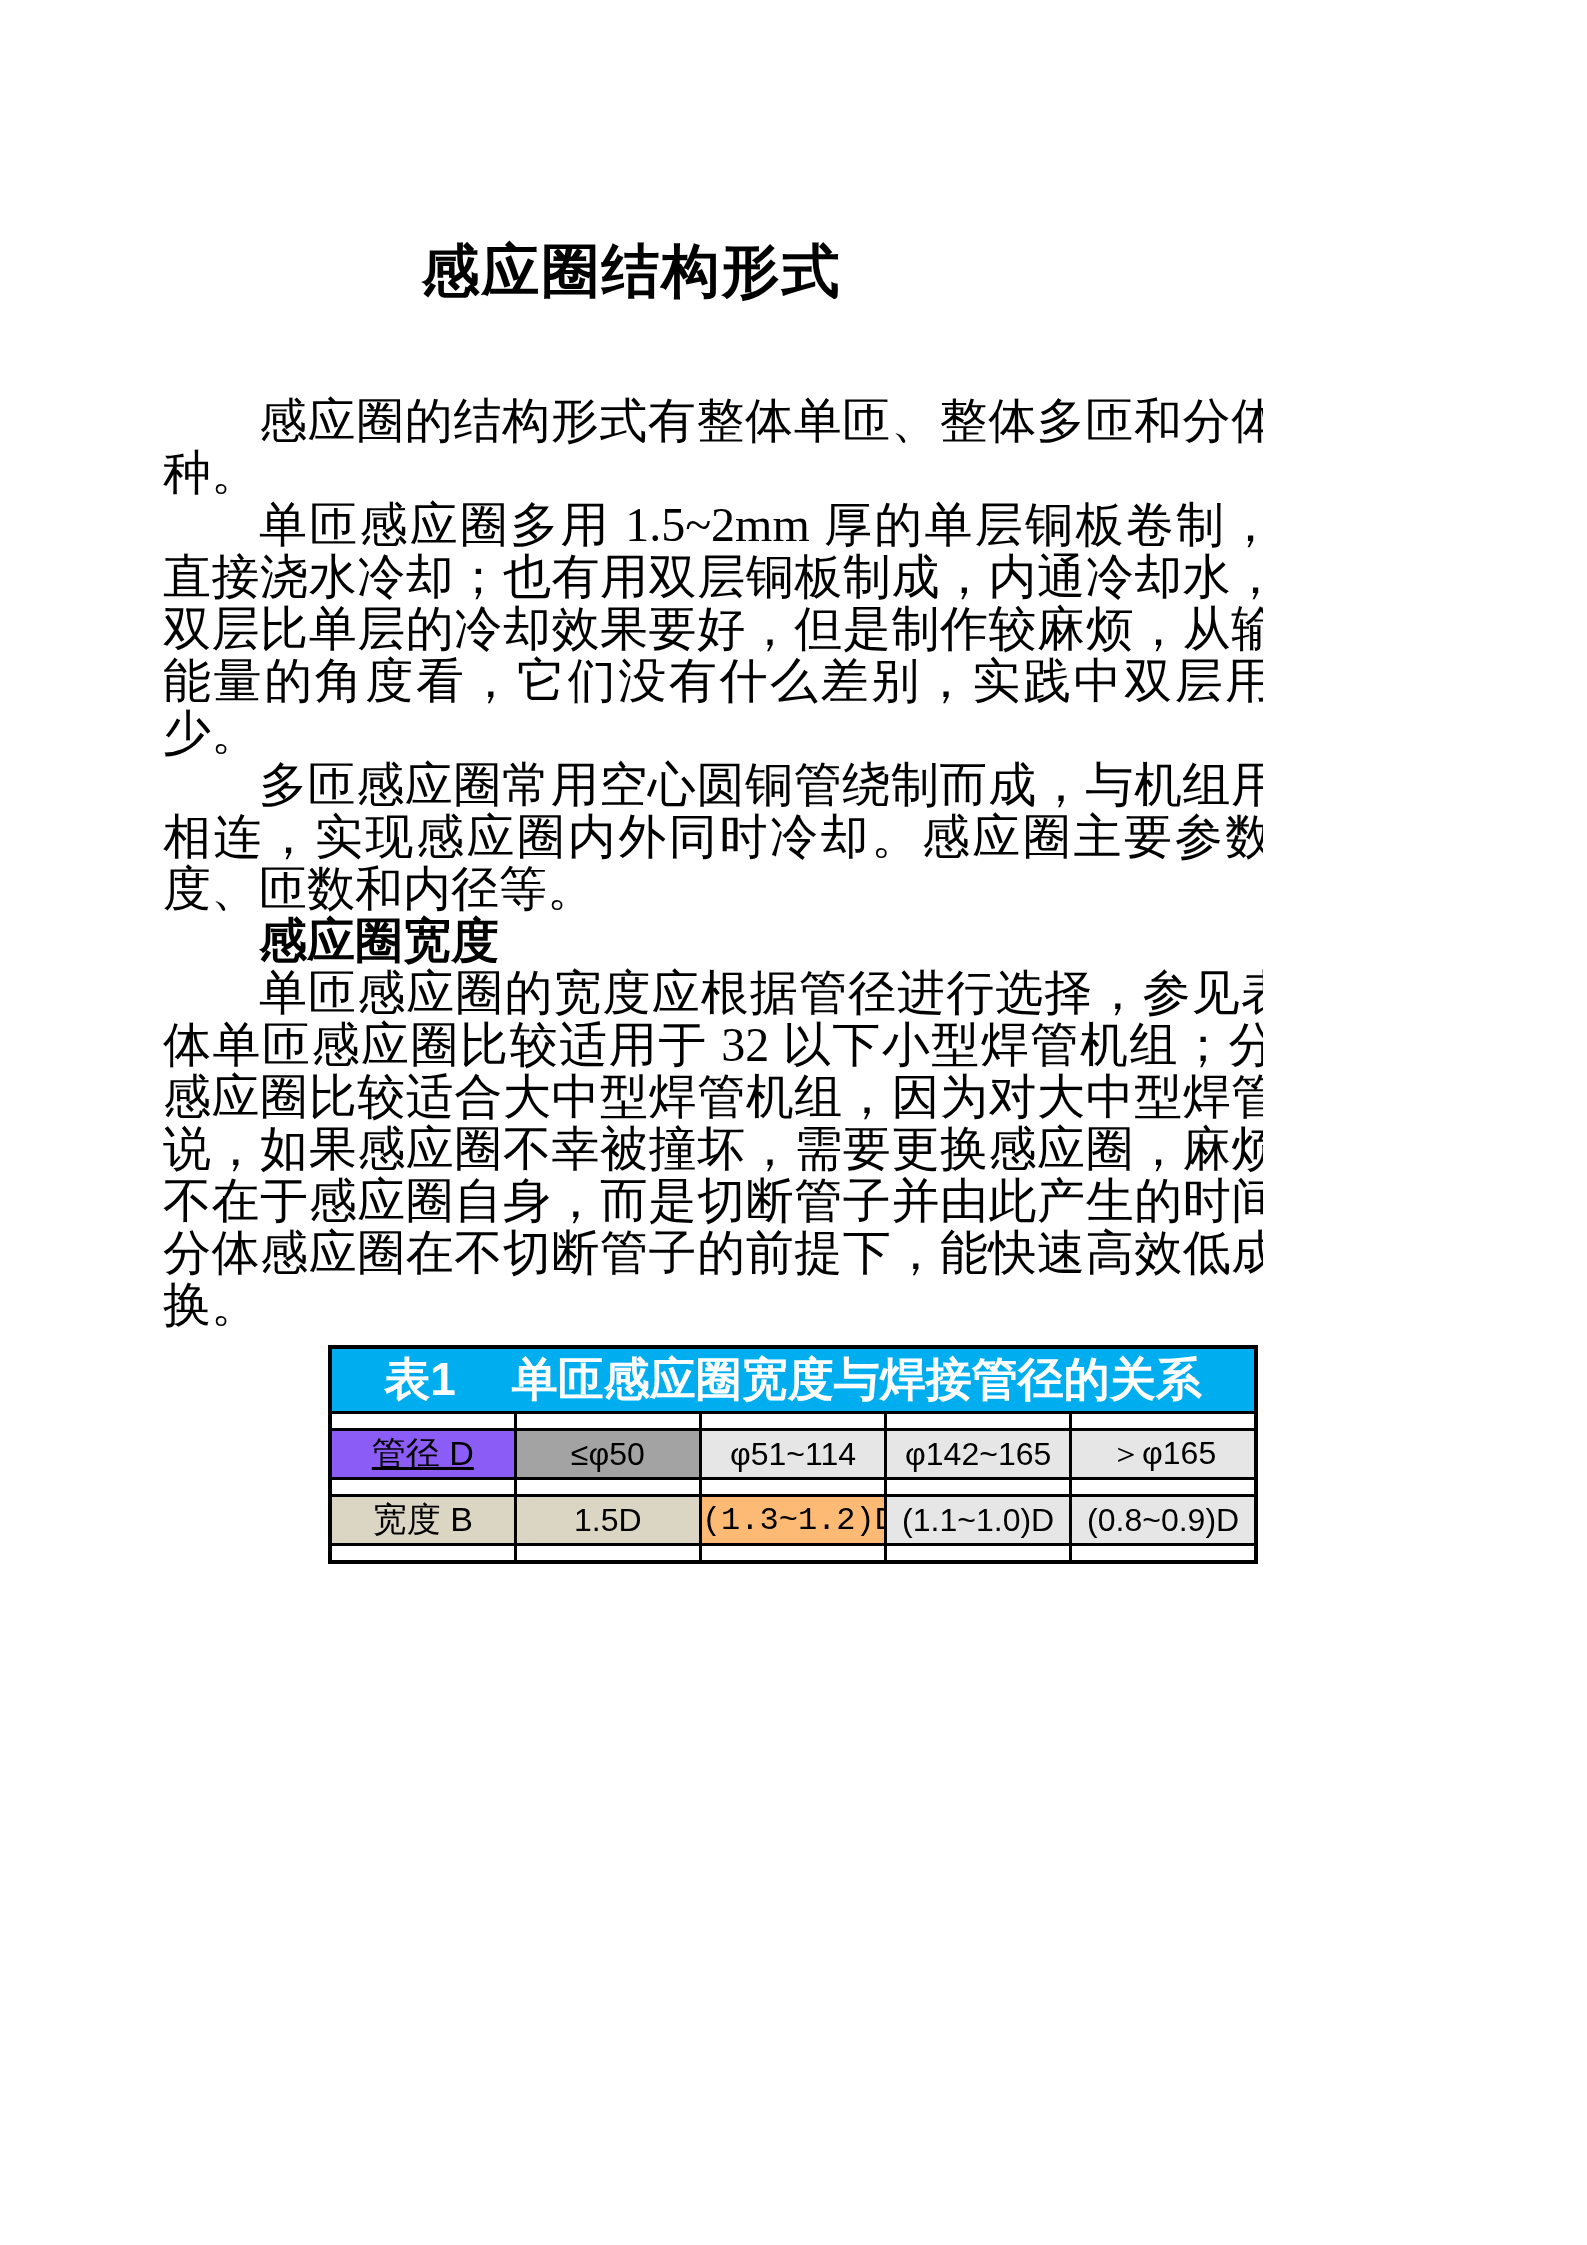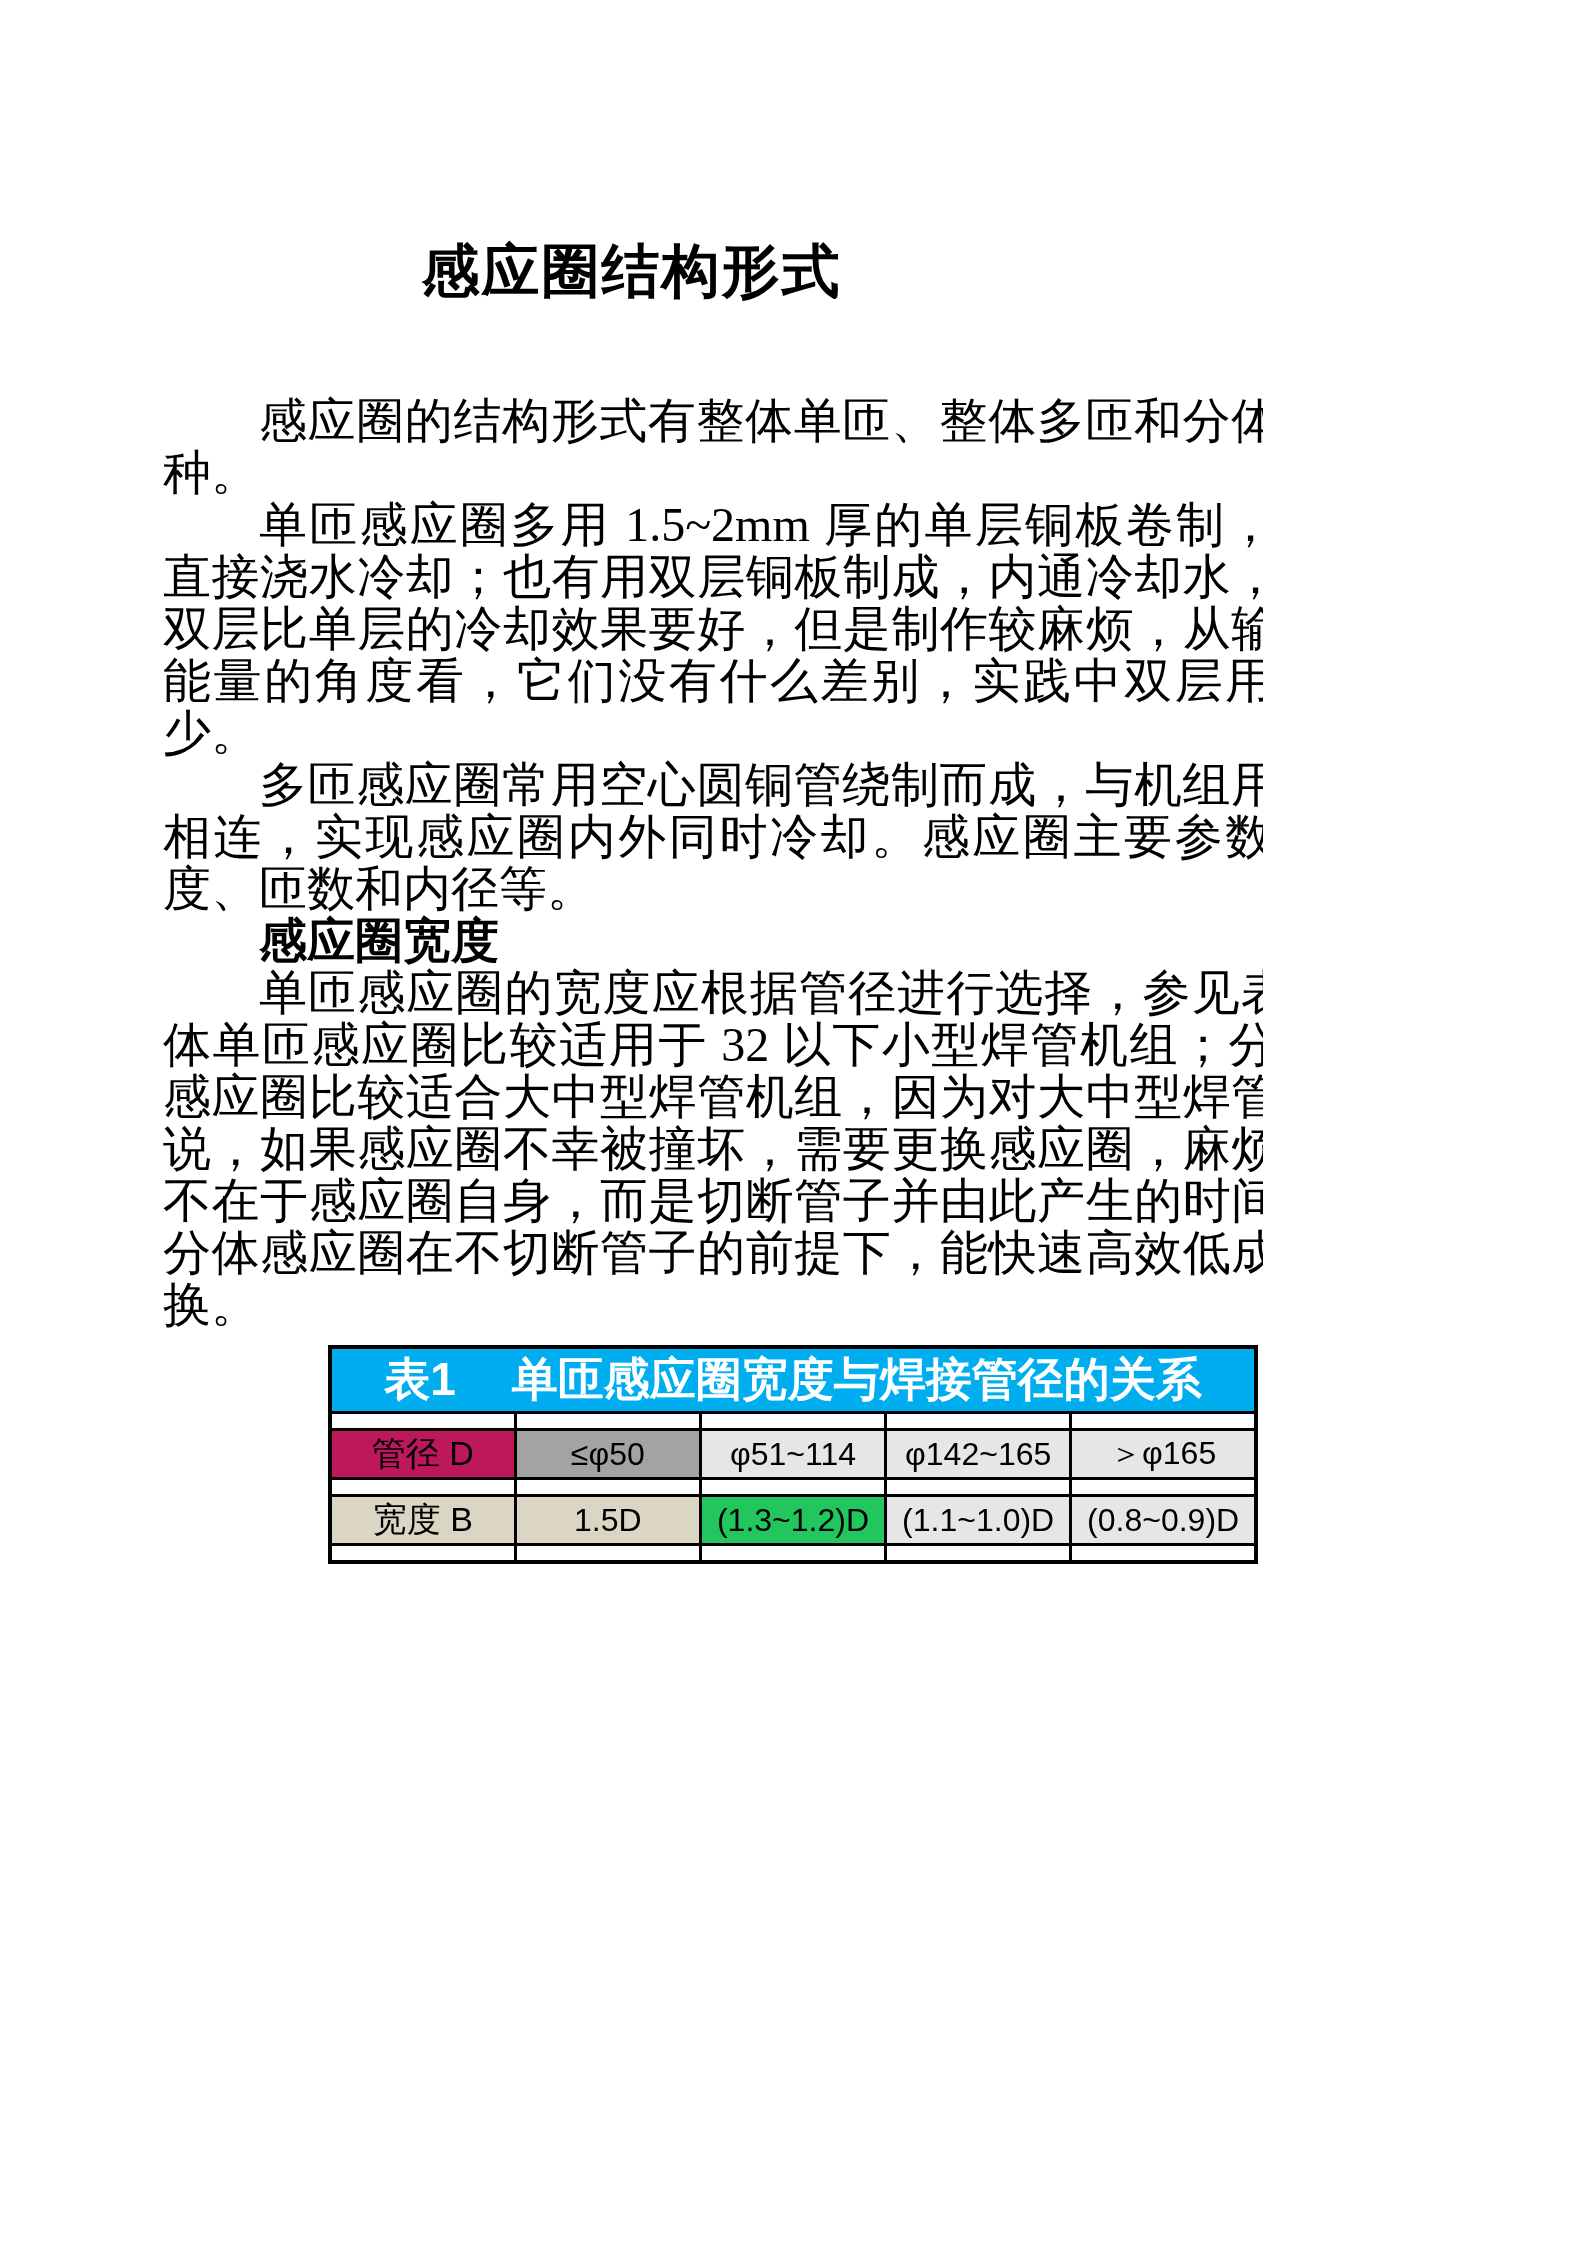--- a/index.html
+++ b/index.html
@@ -103,37 +103,37 @@
       </td>
     </tr>
     <tr class="spacer-row">
       <td class="w"></td>
       <td class="w"></td>
       <td class="w"></td>
       <td class="w"></td>
       <td class="w"></td>
     </tr>
     <tr class="data-row">
-      <td class="w row-header" style="background-color: #be185d;">管径 D</td>
+      <td class="w row-header" style="background-color: #8b5cf6; text-decoration: underline;">管径 D</td>
       <td class="w" style="background-color: #a3a3a3;">≤φ50</td>
       <td class="w" style="background-color: rgb(230, 230, 230);">φ51~114</td>
       <td class="w" style="background-color: rgb(230, 230, 230);">φ142~165</td>
       <td class="w" style="background-color: rgb(230, 230, 230);">＞φ165</td>
     </tr>
     <tr class="spacer-row">
       <td class="w"></td>
       <td class="w"></td>
       <td class="w"></td>
       <td class="w"></td>
       <td class="w"></td>
     </tr>
     <tr class="data-row">
       <td class="w row-header" style="background-color: rgb(219, 213, 195);">宽度 B</td>
       <td class="w" style="background-color: rgb(219, 213, 195); text-align: center;">1.5D</td>
-      <td class="w" style="background-color: #22c55e;">(1.3~1.2)D</td>
+      <td class="w" style="background-color: #fdba74; font-family: Liberation Mono, monospace;">(1.3~1.2)D</td>
       <td class="w" style="background-color: rgb(230, 230, 230);">(1.1~1.0)D</td>
       <td class="w" style="background-color: rgb(230, 230, 230);">(0.8~0.9)D</td>
     </tr>
     <tr class="spacer-row">
       <td class="w"></td>
       <td class="w"></td>
       <td class="w"></td>
       <td class="w"></td>
       <td class="w"></td>
     </tr>

